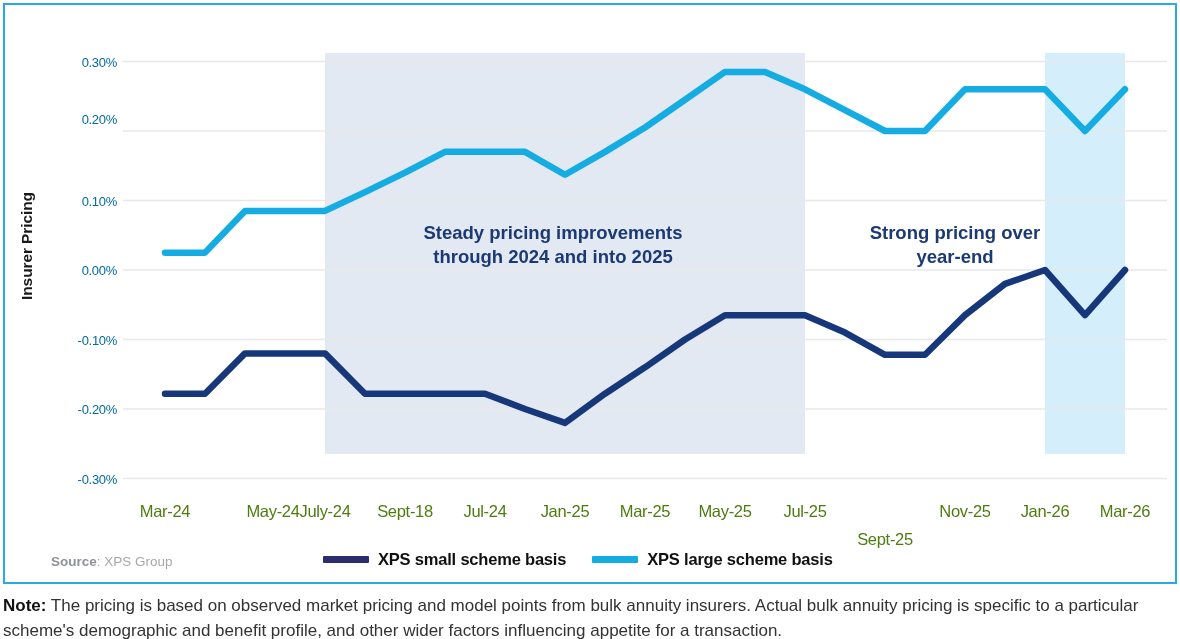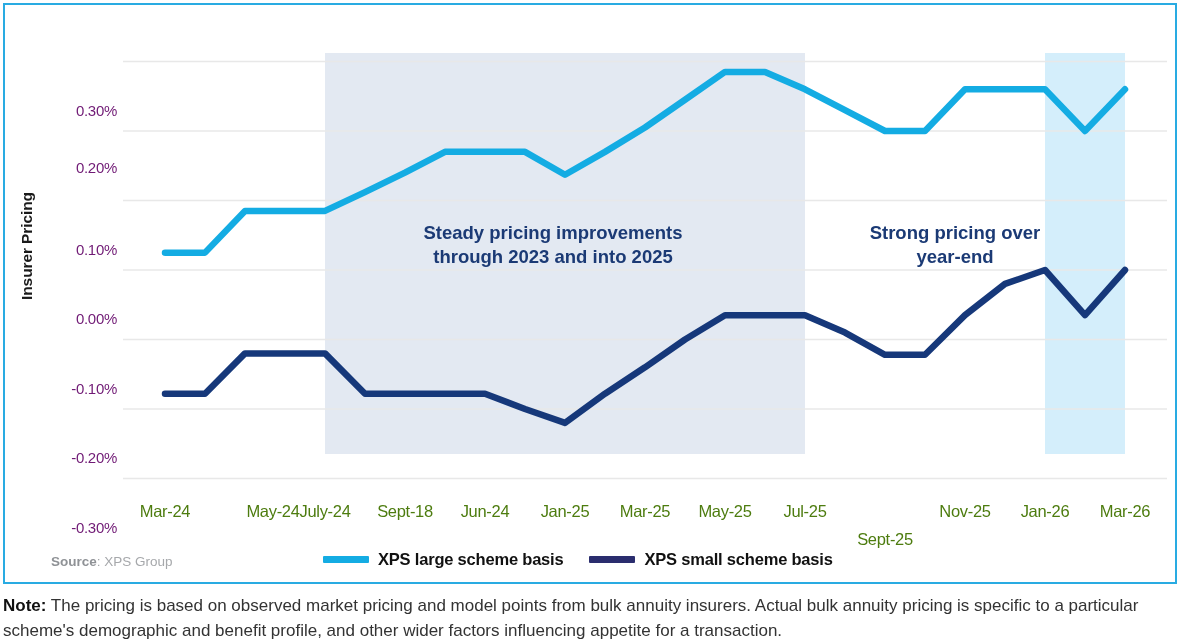--- a/index.html
+++ b/index.html
@@ -38,25 +38,24 @@
     color: #1a1a1a;
     letter-spacing: -0.1px;
   }
 
   
   .ytick {
     position: absolute;
     right: 0;
     width: 76px;
     text-align: right;
-    font-size: 15px;
-    color: #701a75;
+    font-size: 13px;
+    color: #0369a1;
     transform: translateY(-50%);
     letter-spacing: -0.3px;
-    margin-top: 48px;
   }
   .ytick-col { position: absolute; left: 32px; top: 0; width: 80px; height: 577px; }
 
   
   .xtick {
     position: absolute;
     font-size: 16.5px;
     color: #4d7c0f;
     transform: translateX(-50%);
     white-space: nowrap;
@@ -136,49 +135,49 @@
           <div class="ytick" style="top: 265px;">0.00%</div>
           <div class="ytick" style="top: 334.5px;">-0.10%</div>
           <div class="ytick" style="top: 404px;">-0.20%</div>
           <div class="ytick" style="top: 473.5px;">-0.30%</div>
         </div>
       <div id="xtick-row">
           <div class="xtick" style="left: 160px; top: 497px;">Mar-24</div>
           <div class="xtick" style="left: 240px; top: 497px; margin-left: 28px;">May-24</div>
           <div class="xtick" style="left: 320px; top: 497px;">July-24</div>
           <div class="xtick" style="left: 400px; top: 497px;">Sept-18</div>
-          <div class="xtick" style="left: 480px; top: 497px;">Jun-24</div>
+          <div class="xtick" style="left: 480px; top: 497px;">Jul-24</div>
           <div class="xtick" style="left: 560px; top: 497px;">Jan-25</div>
           <div class="xtick" style="left: 640px; top: 497px;">Mar-25</div>
           <div class="xtick" style="left: 720px; top: 497px;">May-25</div>
           <div class="xtick" style="left: 800px; top: 497px;">Jul-25</div>
           <div class="xtick" style="left: 880px; top: 497px; margin-top: 28px;">Sept-25</div>
           <div class="xtick" style="left: 960px; top: 497px;">Nov-25</div>
           <div class="xtick" style="left: 1040px; top: 497px;">Jan-26</div>
           <div class="xtick" style="left: 1120px; top: 497px;">Mar-26</div>
         </div>
 
       <div class="annot" id="annot-0" style="left:368px; top:216px; width:360px;">Steady pricing improvements
-through 2023 and into 2025</div>
+through 2024 and into 2025</div>
 
       <div class="annot" id="annot-1" style="left:825px; top:216px; width:250px;">Strong pricing over
 year-end</div>
 
       <div class="source">
         <b>Source</b><span>: </span><span>XPS Group</span>
       </div>
 
       <div class="legend">
         <div class="legend-item">
+          <span class="legend-swatch" style="background:#2a2d6e"></span>
+          <span class="legend-label">XPS small scheme basis</span>
+        </div>
+        <div class="legend-item">
           <span class="legend-swatch" style="background:#14ace3"></span>
           <span class="legend-label">XPS large scheme basis</span>
-        </div>
-        <div class="legend-item">
-          <span class="legend-swatch" style="background:#2a2d6e"></span>
-          <span class="legend-label">XPS small scheme basis</span>
         </div>
       </div>
 
     </div>
   </div>
 
   <div class="note">
     <b>Note:</b><span> The pricing is based on observed market pricing and model points from bulk annuity insurers. Actual bulk annuity pricing is specific to a particular scheme's demographic and benefit profile, and other wider factors influencing appetite for a transaction.</span>
   </div>
 

